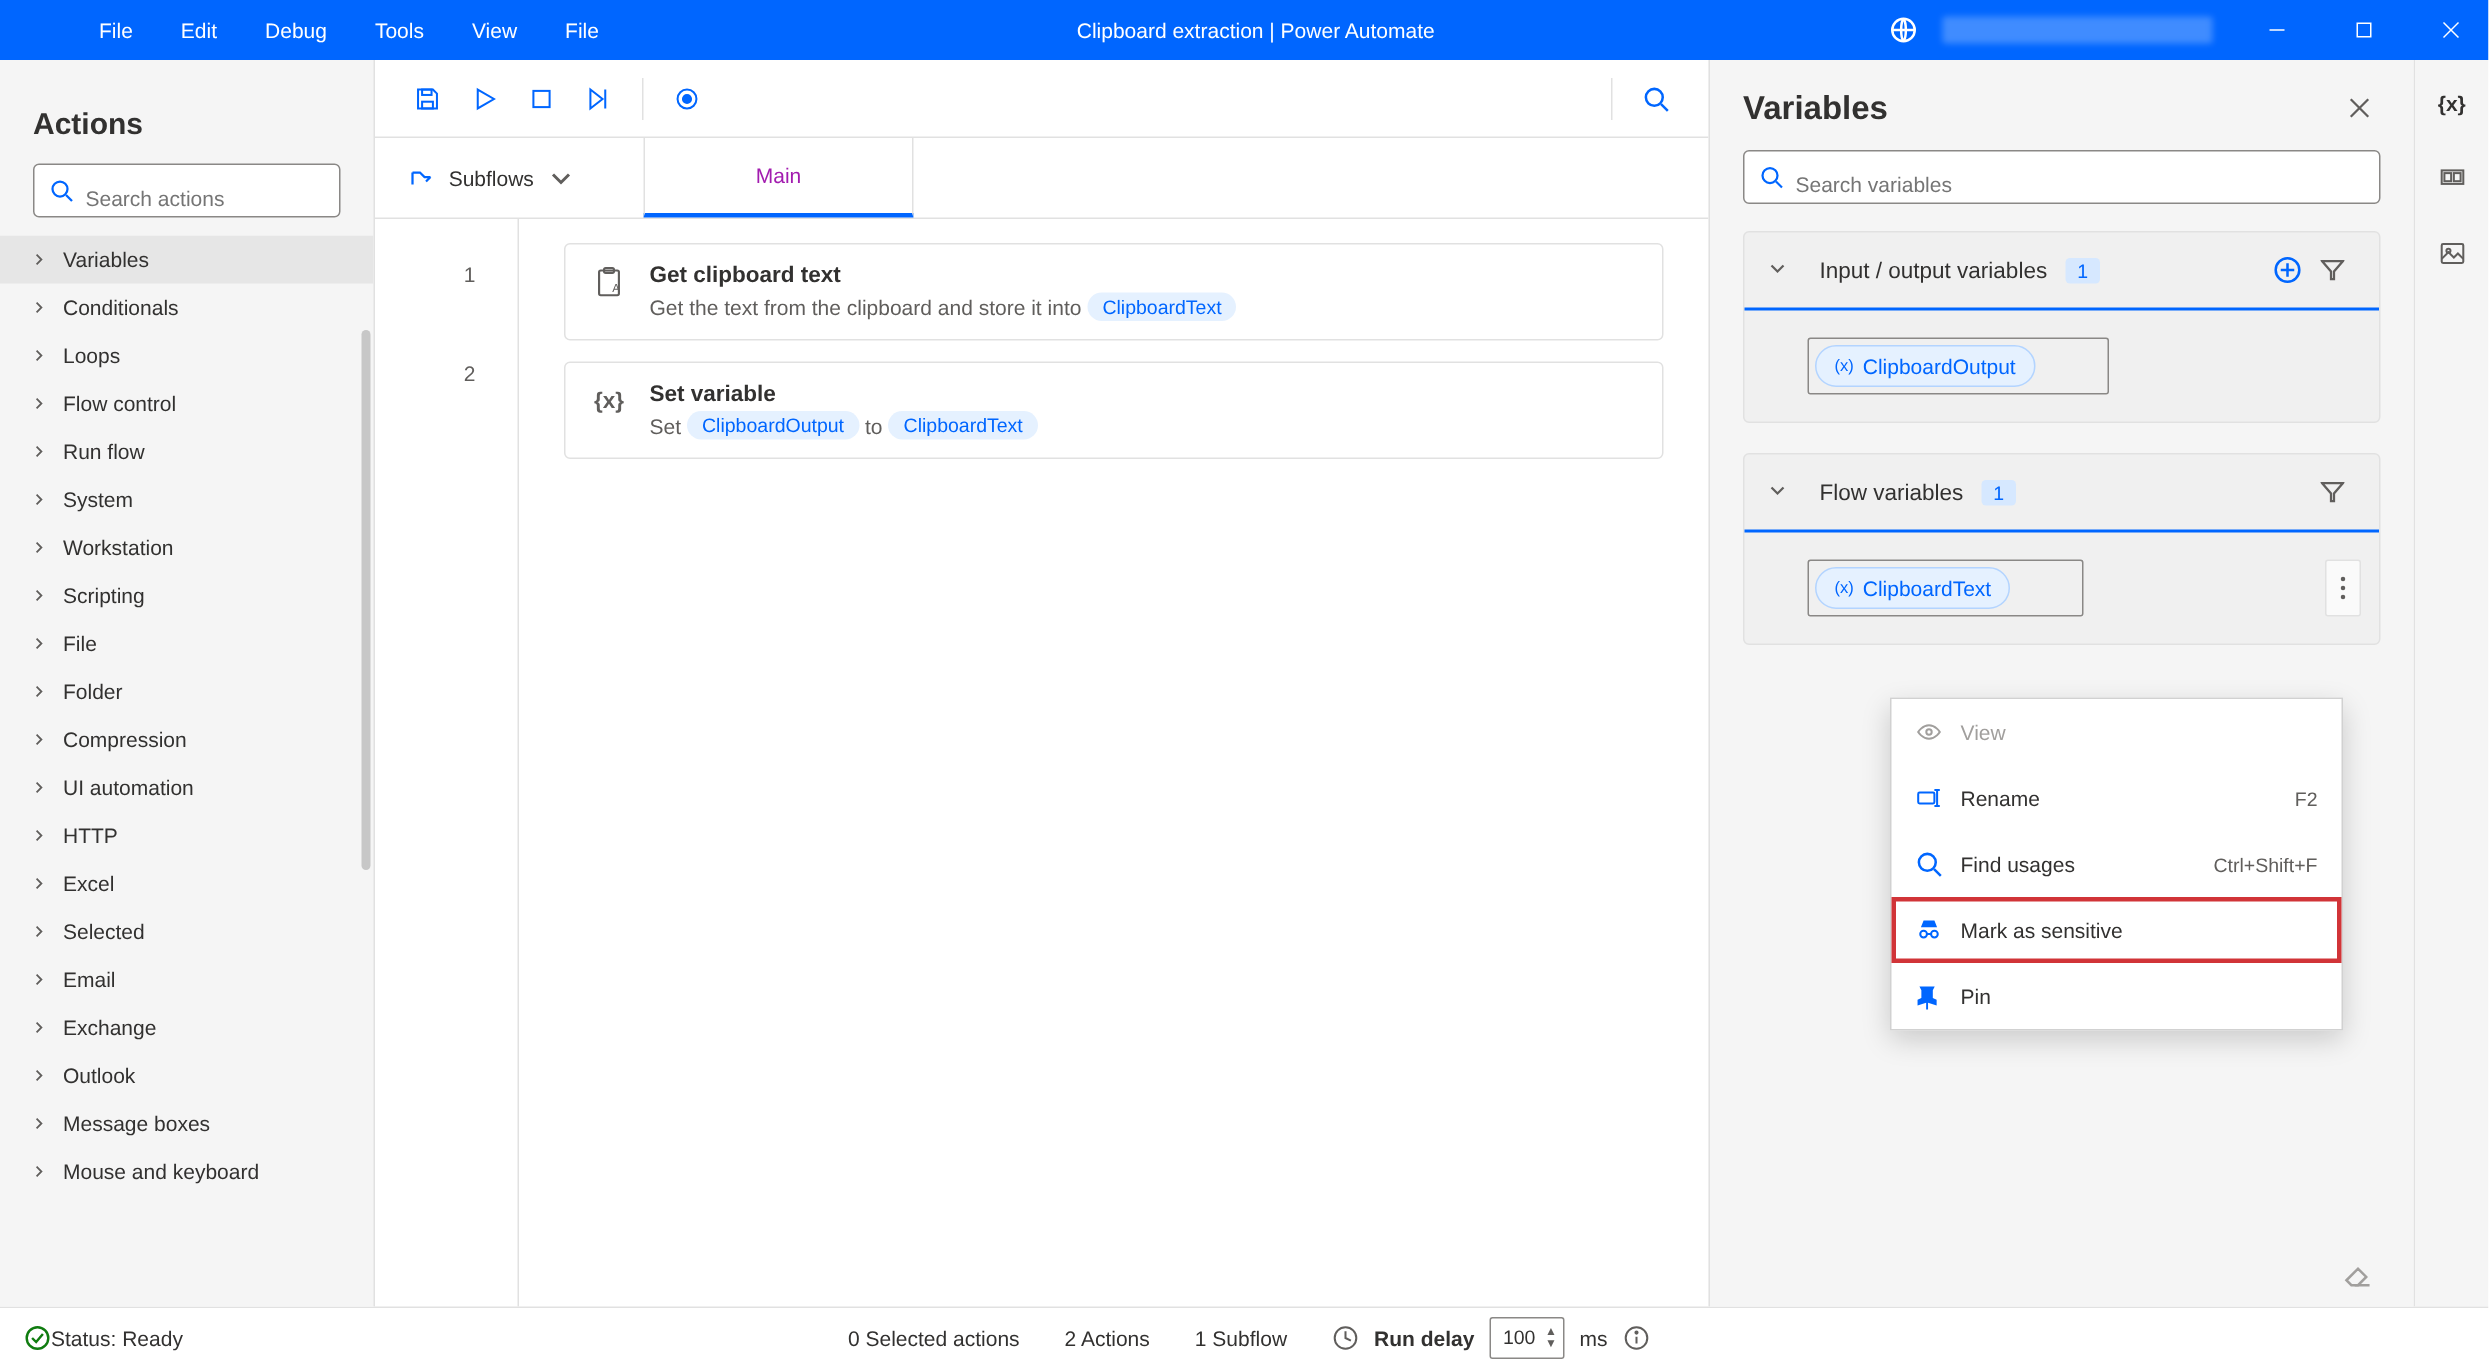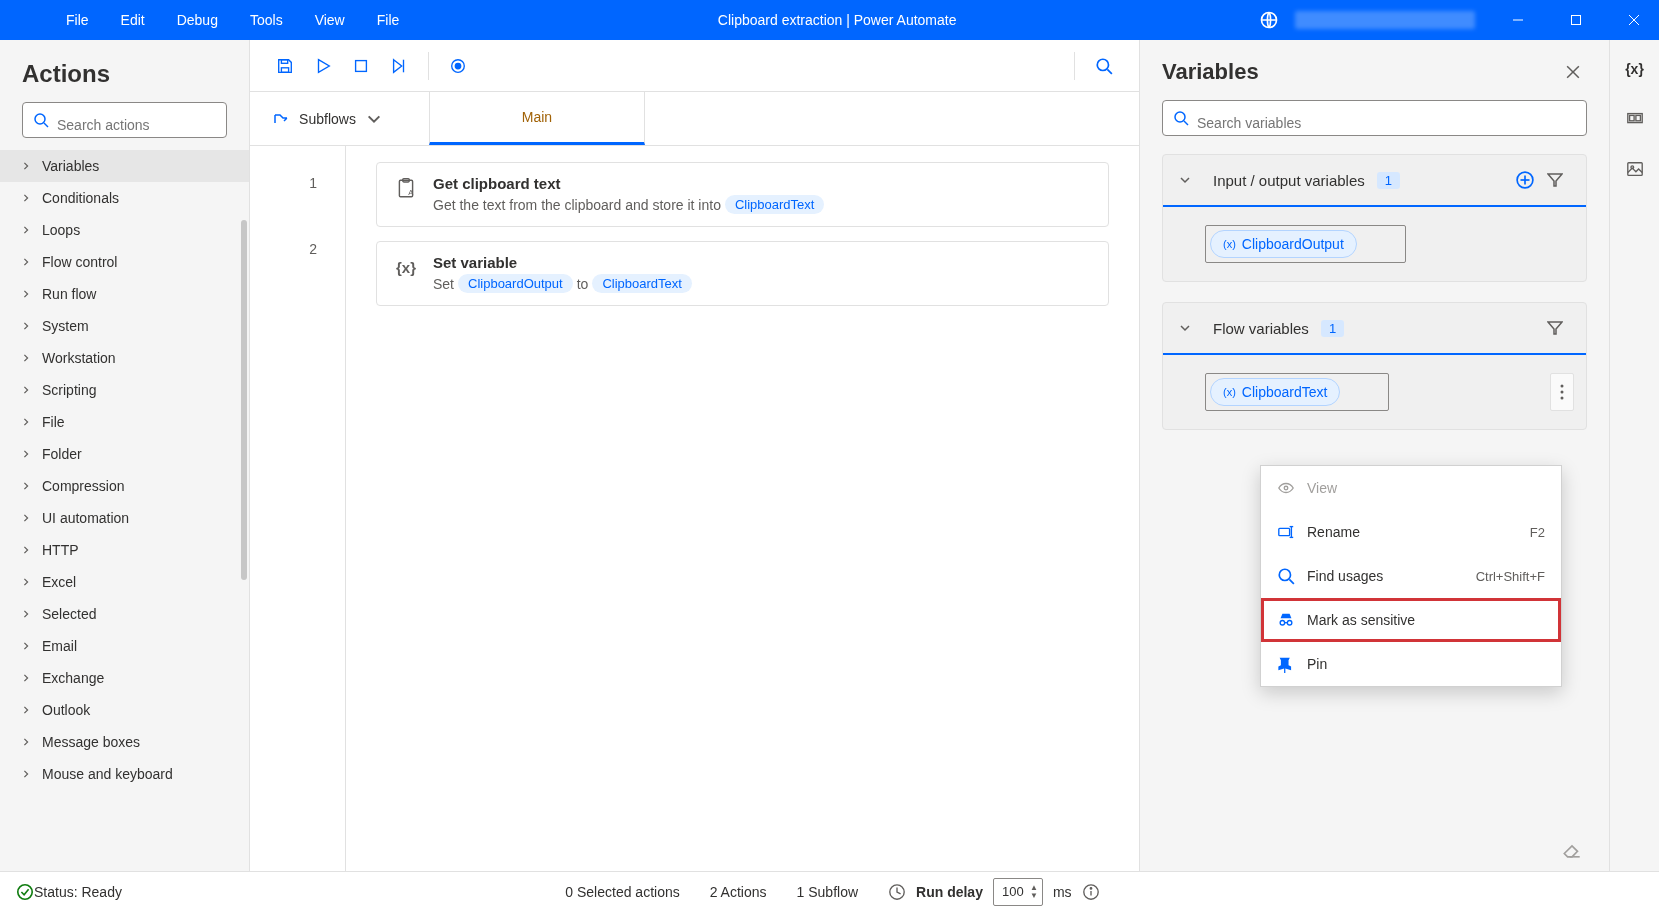--- a/index.html
+++ b/index.html
@@ -14,21 +14,21 @@
 .env-icon { width: 20px; height: 20px; display: flex; align-items: center; justify-content: center; margin-right: 8px; }
 .env-blur { width: 180px; height: 18px; background: rgba(255,255,255,0.25); border-radius: 2px; filter: blur(2px); margin-right: 10px; }
 .win-btn { width: 50px; height: 40px; display: flex; align-items: center; justify-content: center; cursor: pointer; }
 .win-btn svg { width: 12px; height: 12px; }
 
 
 .body-row { flex: 1; display: flex; min-height: 0; }
 
 
 .actions-panel { width: 250px; background: #f5f5f5; border-right: 1px solid #e1e1e1; display: flex; flex-direction: column; }
-.actions-header { font-size: 24px; font-weight: 600; padding: 20px 22px 14px; color: #323130; }
+.actions-header { font-size: 20px; font-weight: 600; padding: 32px 22px 14px; color: #323130; }
 .search-box { margin: 0 22px 12px; height: 36px; border: 1px solid #8a8886; border-radius: 4px; display: flex; align-items: center; padding: 0 10px; background: #fff; }
 .search-box svg { width: 16px; height: 16px; color: #0066ff; margin-right: 8px; flex-shrink: 0; }
 .search-box input { border: none; outline: none; font-size: 14px; flex: 1; background: transparent; margin-top: 10px; }
 .action-list { flex: 1; overflow-y: auto; }
 .action-item { height: 32px; display: flex; align-items: center; padding-left: 22px; font-size: 14px; color: #323130; cursor: pointer; }
 .action-item.selected { background: #e6e6e6; }
 .action-item .chev { width: 10px; margin-right: 10px; color: #605e5c; display: inline-flex; }
 
 
 .center { flex: 1; display: flex; flex-direction: column; background: #fff; min-width: 0; }
@@ -37,21 +37,21 @@
 .flow-toolbar { height: 52px; border-bottom: 1px solid #e1e1e1; display: flex; align-items: center; padding: 0 16px; }
 .tool-btn { width: 38px; height: 38px; display: flex; align-items: center; justify-content: center; cursor: pointer; color: #0066ff; }
 .tool-btn svg { width: 18px; height: 18px; }
 .tool-sep { width: 1px; height: 28px; background: #e1e1e1; margin: 0 10px; }
 .toolbar-spacer { flex: 1; }
 
 
 .tab-row { display: flex; height: 54px; border-bottom: 1px solid #e1e1e1; gap: 24px; }
 .subflows-btn { width: 155px; display: flex; align-items: center; justify-content: center; gap: 10px; cursor: pointer; font-size: 14px; color: #323130; }
 .subflows-btn svg { width: 16px; height: 16px; color: #0066ff; }
-.tab { width: 216px; display: flex; align-items: center; justify-content: center; font-size: 14px; color: #a16207; border-right: 1px solid #e1e1e1; border-left: 1px solid #e1e1e1; border-bottom: 3px solid #0066ff; cursor: pointer; }
+.tab { width: 180px; display: flex; align-items: center; justify-content: center; font-size: 14px; color: #a21caf; border-right: 1px solid #e1e1e1; border-left: 1px solid #e1e1e1; border-bottom: 3px solid #0066ff; cursor: pointer; }
 
 
 .flow-canvas { flex: 1; display: flex; position: relative; }
 .line-gutter { width: 95px; }
 .line-no { text-align: right; padding-right: 28px; color: #605e5c; font-size: 14px; height: 74px; display: flex; align-items: center; justify-content: flex-end; }
 .line-no:first-child { height: 66px; padding-top: 8px; }
 .gutter-border { width: 1px; background: #e1e1e1; }
 .flow-steps { flex: 1; padding: 16px 30px; }
 .step { background: #fff; border: 1px solid #e1e1e1; border-radius: 4px; padding: 12px 18px; margin-bottom: 14px; display: flex; gap: 16px; align-items: flex-start; cursor: pointer; }
 .step-icon { width: 22px; height: 22px; color: #605e5c; display: flex; align-items: center; justify-content: center; margin-top: 2px; flex-shrink: 0; }

